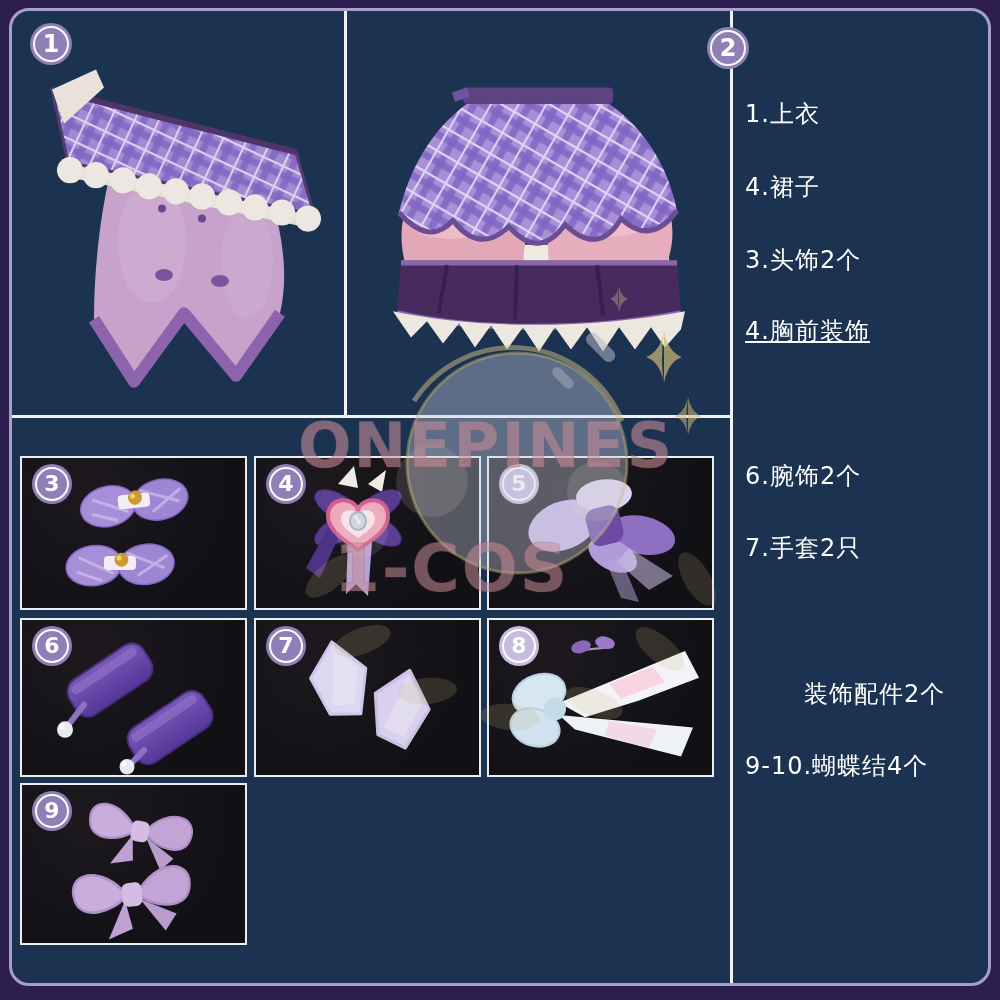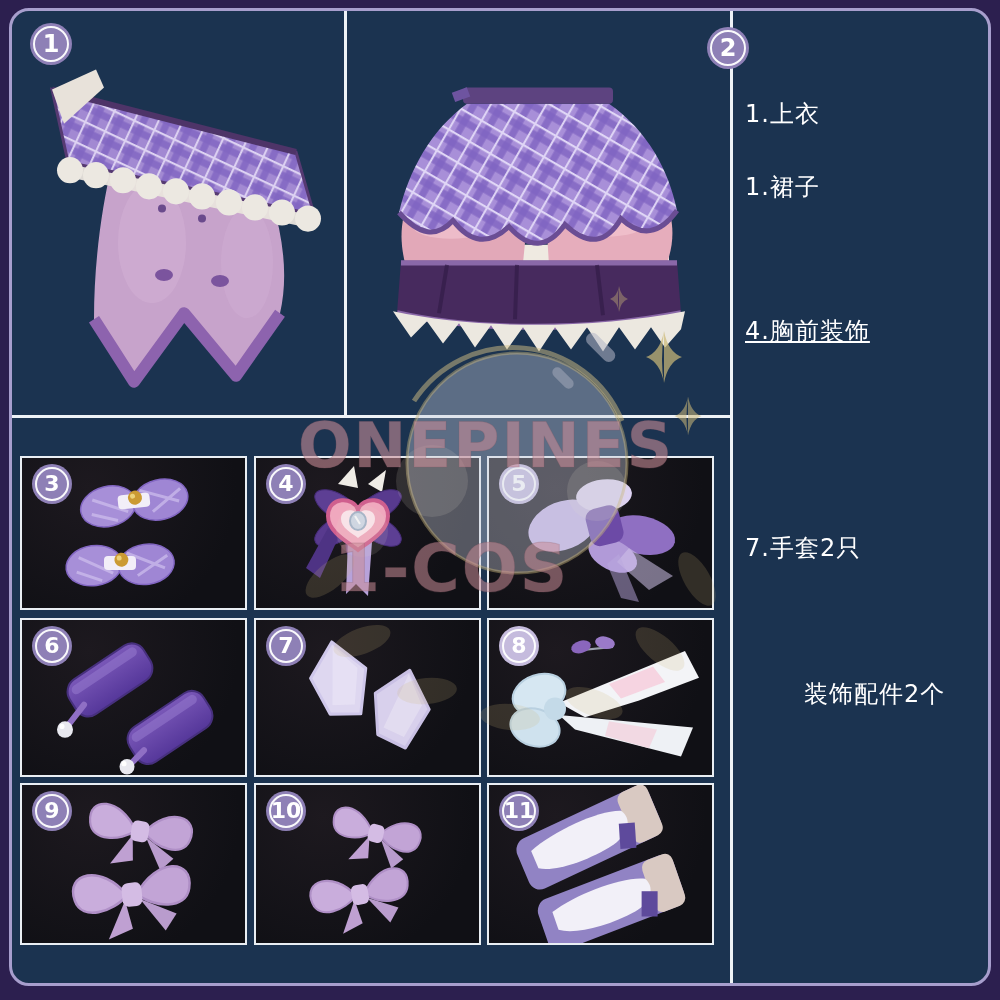--- a/index.html
+++ b/index.html
@@ -300,61 +300,21 @@
         <path d="M-6,4 L-22,32 L-2,26 Z" fill="#bfa0d2"></path>
         <path d="M6,4 L24,30 L34,18 Z" fill="#b99ccd"></path>
         <rect x="-8" y="-9" width="16" height="18" rx="5" fill="#d4bce4"></rect>
       </g>
     </svg>
     <div class="badge">
         <span>9</span>
       </div>
   </div>
 
-  <div class="cell c10">
-    <svg viewBox="0 0 223 150" preserveAspectRatio="none">
-      <g transform="translate(120,46) rotate(14) scale(0.95)">
-        <path d="M-4,0 C-22,-26 -52,-22 -46,0 C-42,16 -16,12 -4,0 Z" fill="#c9addc" stroke="#af8fc6" stroke-width="2"></path>
-        <path d="M4,0 C22,-26 52,-22 46,0 C42,16 16,12 4,0 Z" fill="#c2a4d6" stroke="#af8fc6" stroke-width="2"></path>
-        <path d="M-6,4 L-22,32 L-2,26 Z" fill="#bfa0d2"></path>
-        <path d="M6,4 L24,30 L34,18 Z" fill="#b99ccd"></path>
-        <rect x="-8" y="-9" width="16" height="18" rx="5" fill="#d4bce4"></rect>
-      </g>
-      <g transform="translate(104,104) rotate(-10) scale(1.05)">
-        <path d="M-4,0 C-22,-26 -52,-22 -46,0 C-42,16 -16,12 -4,0 Z" fill="#c9addc" stroke="#af8fc6" stroke-width="2"></path>
-        <path d="M4,0 C22,-26 52,-22 46,0 C42,16 16,12 4,0 Z" fill="#c2a4d6" stroke="#af8fc6" stroke-width="2"></path>
-        <path d="M-6,4 L-22,32 L-2,26 Z" fill="#bfa0d2"></path>
-        <path d="M6,4 L24,30 L34,18 Z" fill="#b99ccd"></path>
-        <rect x="-8" y="-9" width="16" height="18" rx="5" fill="#d4bce4"></rect>
-      </g>
-    </svg>
-    <div class="badge">
-        <span>10</span>
-      </div>
-  </div>
-
-  <div class="cell c11">
-    <svg viewBox="0 0 223 150" preserveAspectRatio="none">
-      <g transform="translate(100,50) rotate(-24)">
-        <rect x="-72" y="-26" width="144" height="52" rx="12" fill="#9183c4"></rect>
-        <rect x="40" y="-26" width="32" height="52" rx="8" fill="#d9c9c2"></rect>
-        <path d="M-58,-12 C-30,-20 20,-20 40,-10 C46,0 40,12 20,16 C-10,20 -44,16 -58,6 Z" fill="#f2f0f8"></path>
-        <rect x="28" y="2" width="16" height="24" fill="#5e4a9c" transform="rotate(20 36 14)"></rect>
-      </g>
-      <g transform="translate(122,112) rotate(-20)">
-        <rect x="-72" y="-26" width="144" height="52" rx="12" fill="#9183c4"></rect>
-        <rect x="40" y="-26" width="32" height="52" rx="8" fill="#d9c9c2"></rect>
-        <path d="M-58,-12 C-30,-20 20,-20 40,-10 C46,0 40,12 20,16 C-10,20 -44,16 -58,6 Z" fill="#f2f0f8"></path>
-        <rect x="28" y="2" width="16" height="24" fill="#5e4a9c" transform="rotate(20 36 14)"></rect>
-      </g>
-    </svg>
-    <div class="badge">
-        <span>11</span>
-      </div>
-  </div>
+
 
   <svg class="watermark" viewBox="0 0 976 972">
 
     <circle cx="505" cy="452" r="110" fill="rgba(200,204,220,0.38)" stroke="rgba(200,180,122,0.45)" stroke-width="3"></circle>
     <path d="M402,390 A118,118 0 0 1 610,410" fill="none" stroke="rgba(212,192,132,0.5)" stroke-width="5"></path>
 
     <rect x="571" y="330" width="36" height="13" rx="6.5" fill="rgba(180,182,198,0.55)" transform="rotate(45 589 336)"></rect>
     <rect x="538" y="362" width="26" height="10" rx="5" fill="rgba(180,182,198,0.45)" transform="rotate(45 551 367)"></rect>
 
     <path d="M0,-26 Q4,-5 18,0 Q4,5 0,26 Q-4,5 0,-26 M0,-26 Q-4,-5 -18,0 Q-4,5 0,26" transform="translate(652,346)" fill="rgba(205,186,120,0.7)"></path>
@@ -370,18 +330,21 @@
     <ellipse cx="685" cy="568" rx="30" ry="13" fill="rgba(205,182,120,0.18)" transform="rotate(60 685 568)"></ellipse>
     <circle cx="420" cy="470" r="36" fill="rgba(228,222,205,0.14)"></circle>
     <circle cx="585" cy="480" r="30" fill="rgba(228,222,205,0.14)"></circle>
     <circle cx="350" cy="520" r="26" fill="rgba(228,222,205,0.12)"></circle>
 
     <text class="wm-text" x="286" y="456" font-size="63" fill="#c98d98" fill-opacity="0.58" stroke="#8d5a66" stroke-opacity="0.25" stroke-width="1">ONEPINES</text>
     <text class="wm-text" x="322" y="580" font-size="66" letter-spacing="4" fill="#c98d98" fill-opacity="0.55" stroke="#8d5a66" stroke-opacity="0.25" stroke-width="1">1-COS</text>
   </svg>
 
   <div class="legend-line l0">1.上衣</div>
-  <div class="legend-line l1">1.裙子</div>
+  <div class="legend-line l1">4.裙子</div>
+  <div class="legend-line l2">3.头饰2个</div>
   <div class="legend-line l3">4.胸前装饰</div>
+  <div class="legend-line l5">6.腕饰2个</div>
   <div class="legend-line l6">7.手套2只</div>
   <div class="legend-line l8 indent">装饰配件2个</div>
+  <div class="legend-line l9">9-10.蝴蝶结4个</div>
 
 </div>
 
 </body></html>

